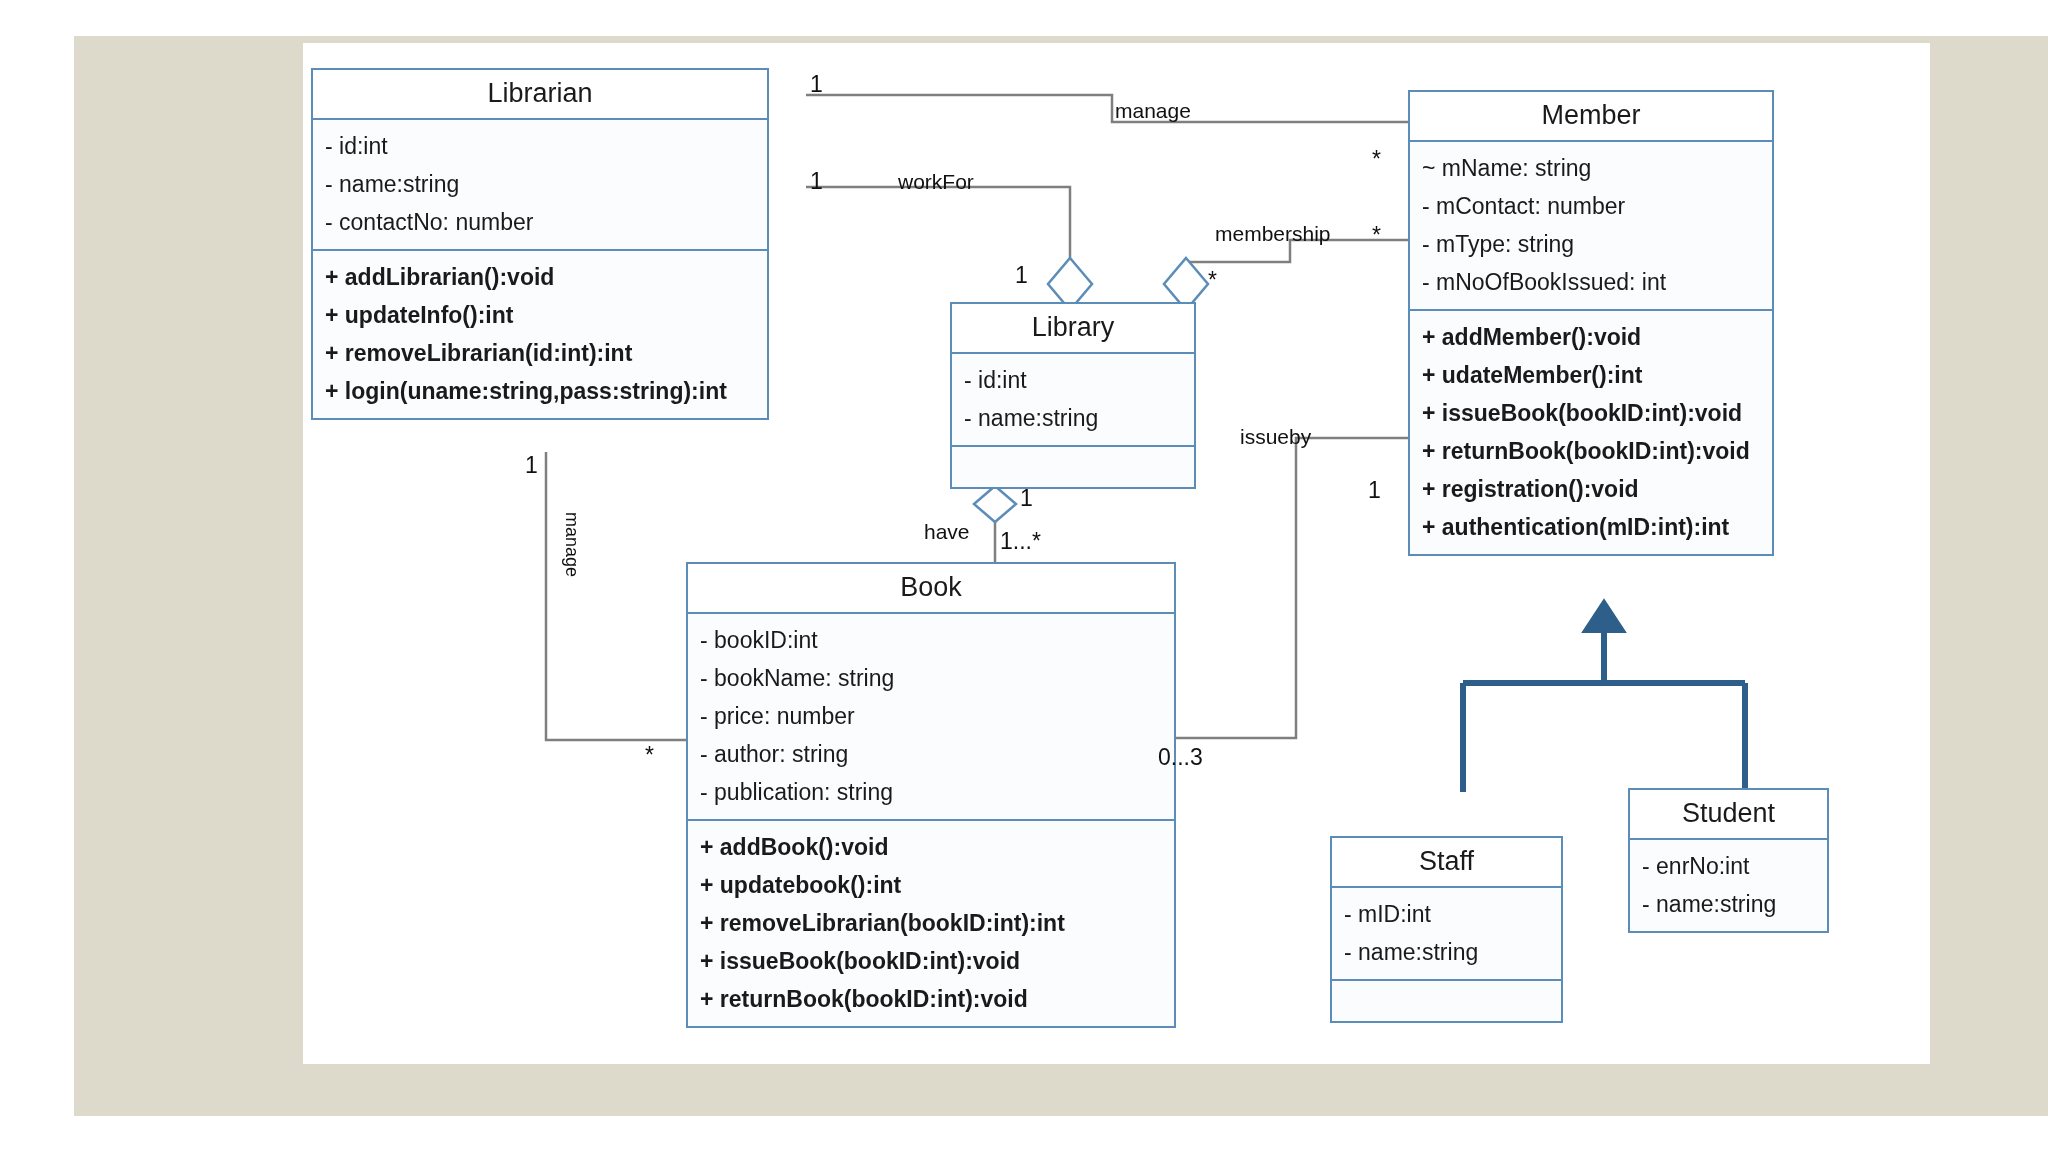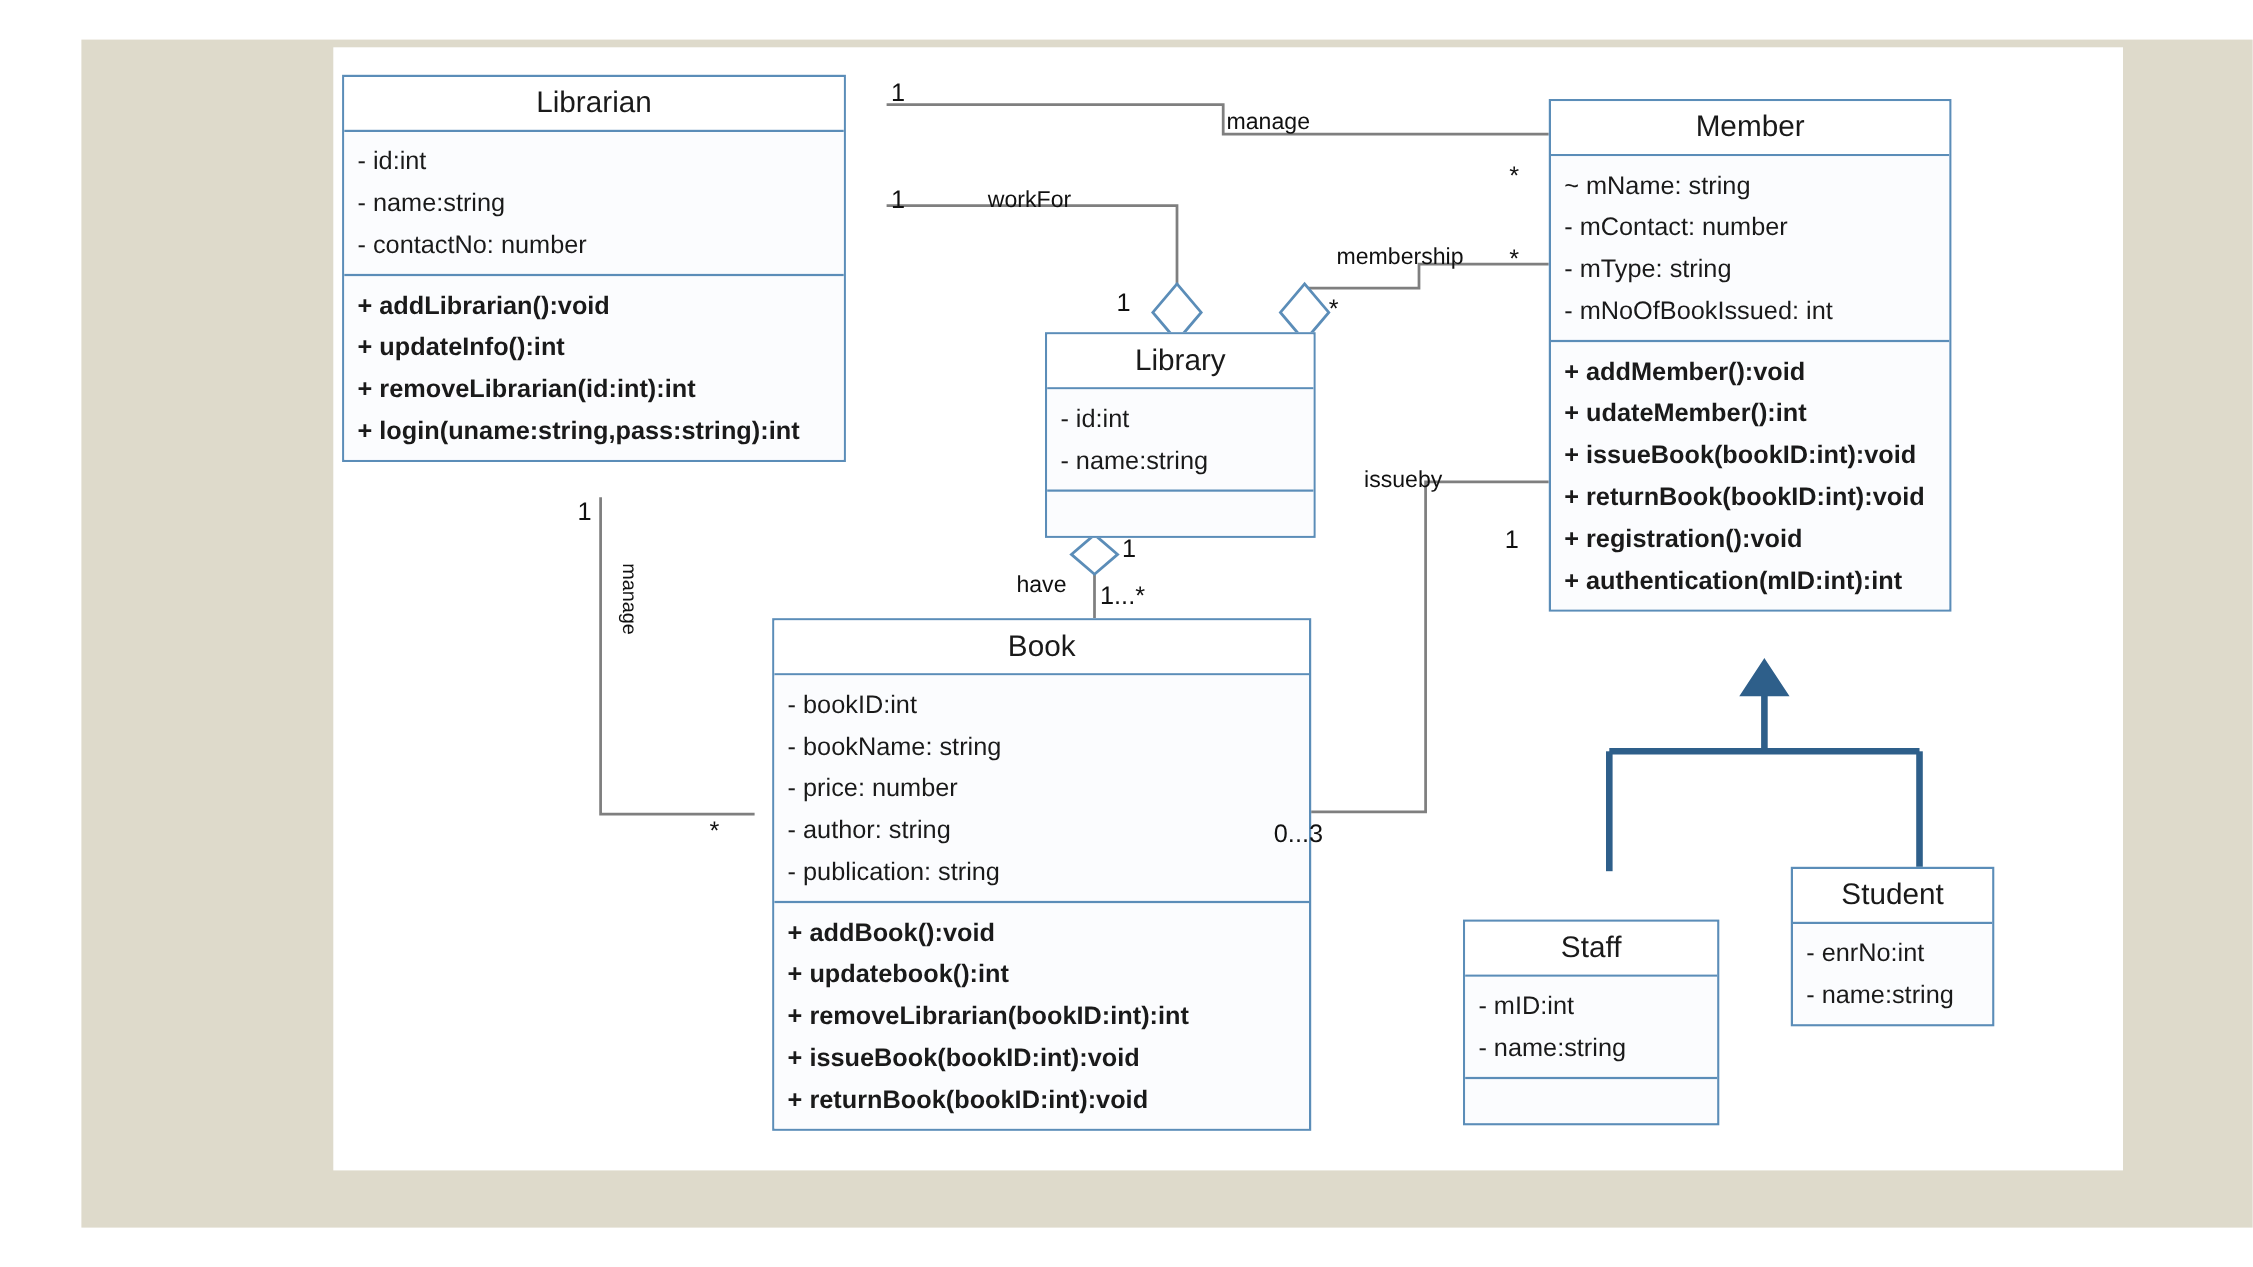--- a/index.html
+++ b/index.html
@@ -164,21 +164,21 @@
 
 <div class="uml-class" style="left:950px; top:302px; width:246px;">
   <div class="uml-title">Library</div>
   <div class="uml-compartment">
     <div class="uml-row">- id:int</div>
     <div class="uml-row">- name:string</div>
   </div>
   <div class="uml-compartment empty"></div>
 </div>
 
-<div class="uml-class" style="left:686px; top:562px; width:490px;margin-left:16px;">
+<div class="uml-class" style="left:686px; top:562px; width:490px;">
   <div class="uml-title">Book</div>
   <div class="uml-compartment">
     <div class="uml-row">- bookID:int</div>
     <div class="uml-row">- bookName: string</div>
     <div class="uml-row">- price: number</div>
     <div class="uml-row">- author: string</div>
     <div class="uml-row">- publication: string</div>
   </div>
   <div class="uml-compartment">
     <div class="uml-row">+ addBook():void</div>
@@ -191,21 +191,21 @@
 
 <div class="uml-class" style="left:1330px; top:792px; width:233px;margin-top:44px;">
   <div class="uml-title">Staff</div>
   <div class="uml-compartment">
     <div class="uml-row">- mID:int</div>
     <div class="uml-row">- name:string</div>
   </div>
   <div class="uml-compartment empty"></div>
 </div>
 
-<div class="uml-class" style="left:1628px; top:788px; width:185px;">
+<div class="uml-class" style="left:1628px; top:788px; width:201px;">
   <div class="uml-title">Student</div>
   <div class="uml-compartment">
     <div class="uml-row">- enrNo:int</div>
     <div class="uml-row">- name:string</div>
   </div>
 </div>
 
 <div class="lbl" style="left:1115px; top:99px;">manage</div>
 <div class="mult" style="left:810px; top:71px;">1</div>
 <div class="mult" style="left:1372px; top:146px;">*</div>

